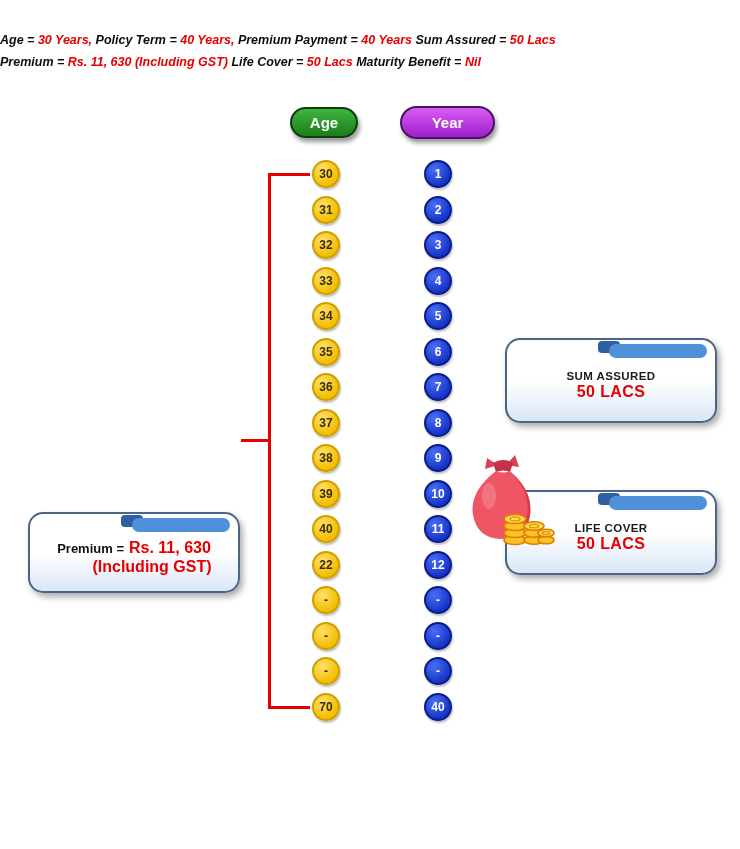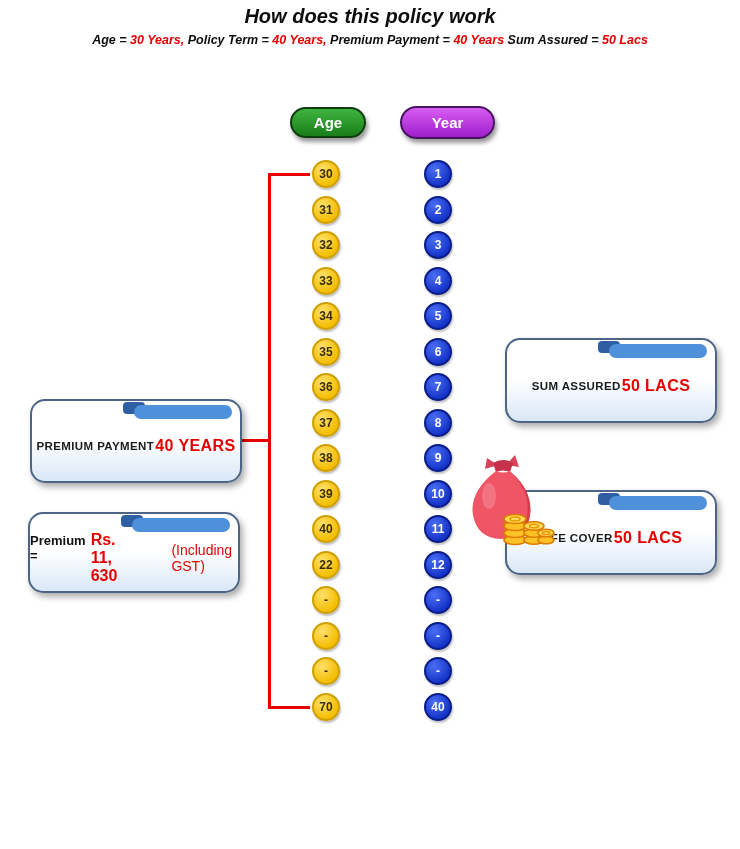--- a/index.html
+++ b/index.html
@@ -2,29 +2,29 @@
 <html><head>
 <meta charset="utf-8">
 <style>
   * { margin:0; padding:0; box-sizing:border-box; }
   html,body { background:#ffffff; }
   body { font-family:"Liberation Sans", sans-serif; }
   .canvas { position:relative; width:740px; height:849px; background:#ffffff; overflow:hidden; }
 
   .title { position:absolute; top:5px; left:0; width:100%; text-align:center;
            font-size:20px; font-weight:bold; font-style:italic; color:#0d0d0d; }
-  .subtitle { position:absolute; left:0; width:100%; text-align:center;
+  .subtitle { position:absolute; left:0; width:100%; text-align:left;
               font-size:12.5px; font-weight:bold; font-style:italic; color:#0d0d0d; }
   .sub1 { top:33px; } .sub2 { top:55px; }
   .red { color:#e60000; }
 
   .pill { position:absolute; border-radius:17px; color:#ffffff; font-weight:bold; font-size:15px;
           display:flex; align-items:center; justify-content:center;
           box-shadow:2px 4px 4px rgba(0,0,0,0.40); }
-  .pill-age  { left:290px; top:107px; width:76px; height:31px;
+  .pill-age  { left:290px; top:107px; width:68px; height:31px;
                background:linear-gradient(180deg,#3fb43f,#1a7d1a); border:2px solid #0d3c0d; }
   .pill-year { left:400px; top:106px; width:95px; height:33px;
                background:linear-gradient(180deg,#d85cf2,#9e1ecb); border:2px solid #47135f; }
 
   .col { position:absolute; display:flex; flex-direction:column; gap:7.5px; }
   .col-age  { left:312px; top:160px; }
   .col-year { left:424px; top:160px; }
   .circle { width:28px; height:28px; border-radius:50%; display:flex; align-items:center;
             justify-content:center; font-size:12px; font-weight:bold;
             box-shadow:1px 2px 2px rgba(0,0,0,0.25); }
@@ -39,49 +39,51 @@
   .br-bot { left:268px; top:706px; width:42px; height:3px; }
   .br-mid { left:241px; top:439px; width:29px; height:3px; }
 
   .callout { position:absolute; width:212px; border:2px solid #4c6586; border-radius:15px;
              background:linear-gradient(180deg,#ffffff 50%, #d9e7f7);
              box-shadow:3px 4px 6px rgba(0,0,0,0.32); }
   .callout .tab-dark { position:absolute; top:1px; right:95px; width:22px; height:12px;
                        background:#2e5fa3; border-radius:4px; }
   .callout .tab { position:absolute; top:4px; right:8px; width:98px; height:14px;
                   background:#4e90d9; border-radius:8px; }
-  .callout .content { position:absolute; inset:0; display:flex; flex-direction:row;
+  .callout .content { position:absolute; inset:0; display:flex; flex-direction:column;
                       align-items:center; justify-content:center; gap:1px; padding-top:10px; }
   .callout .l1 { font-size:11.5px; font-weight:bold; color:#1a1a1a; letter-spacing:0.4px; }
   .callout .l2 { font-size:16px; font-weight:bold; color:#e60000; letter-spacing:0.4px; }
 
   #box-premium-payment { left:30px;  top:399px; height:84px; }
   #box-premium         { left:28px;  top:512px; height:81px; }
   #box-sum-assured     { left:505px; top:338px; height:85px; }
   #box-life-cover      { left:505px; top:490px; height:85px;padding-left:12px; }
   #box-maturity        { left:505px; top:629px; height:85px; }
 
   .prem-row { display:flex; align-items:baseline; gap:5px; }
   .prem-label  { font-size:13px; font-weight:bold; color:#111111; }
   .prem-amount { font-size:16px; font-weight:bold; color:#e60000; }
-  .prem-note   { font-size:14px; font-weight:normal; color:#e60000;margin-left:36px; }
+  .prem-note   { font-size:16px; font-weight:bold; color:#e60000;margin-left:36px; }
 
   .money-bag { position:absolute; left:463px; top:448px; width:92px; height:102px; z-index:5; }
 </style>
 </head>
 <body>
 
 <div class="canvas">
 
-  <div class="title">How does this policy work</div>
 
   <div class="subtitle sub1">
     <span>Age = </span><span class="red">30 Years,</span><span> Policy Term = </span><span class="red">40 Years,</span><span> Premium Payment = </span><span class="red">40 Years</span><span> Sum Assured = </span><span class="red">50 Lacs</span>
   </div>
 
+  <div class="subtitle sub2">
+    <span>Premium = </span><span class="red">Rs. 11, 630 (Including GST)</span><span> Life Cover = </span><span class="red">50 Lacs</span><span> Maturity Benefit = </span><span class="red">Nil</span>
+  </div>
 
   <div class="pill pill-age">Age</div>
   <div class="pill pill-year">Year</div>
 
   <div class="col col-age" id="age-col">
       <div class="circle age">30</div>
       <div class="circle age">31</div>
       <div class="circle age">32</div>
       <div class="circle age">33</div>
       <div class="circle age">34</div>
@@ -114,28 +116,20 @@
       <div class="circle year">-</div>
       <div class="circle year">-</div>
       <div class="circle year">40</div>
     </div>
 
   <div class="bracket br-v"></div>
   <div class="bracket br-top"></div>
   <div class="bracket br-bot"></div>
   <div class="bracket br-mid"></div>
 
-  <div class="callout" id="box-premium-payment">
-    <div class="tab-dark"></div>
-    <div class="tab"></div>
-    <div class="content">
-      <div class="l1">PREMIUM PAYMENT</div>
-      <div class="l2">40 YEARS</div>
-    </div>
-  </div>
 
   <div class="callout" id="box-premium">
     <div class="tab-dark"></div>
     <div class="tab"></div>
     <div class="content">
       <div class="prem-row">
         <span class="prem-label">Premium =</span>
         <span class="prem-amount">Rs. 11, 630</span>
       </div>
       <div class="prem-note">(Including GST)</div>

